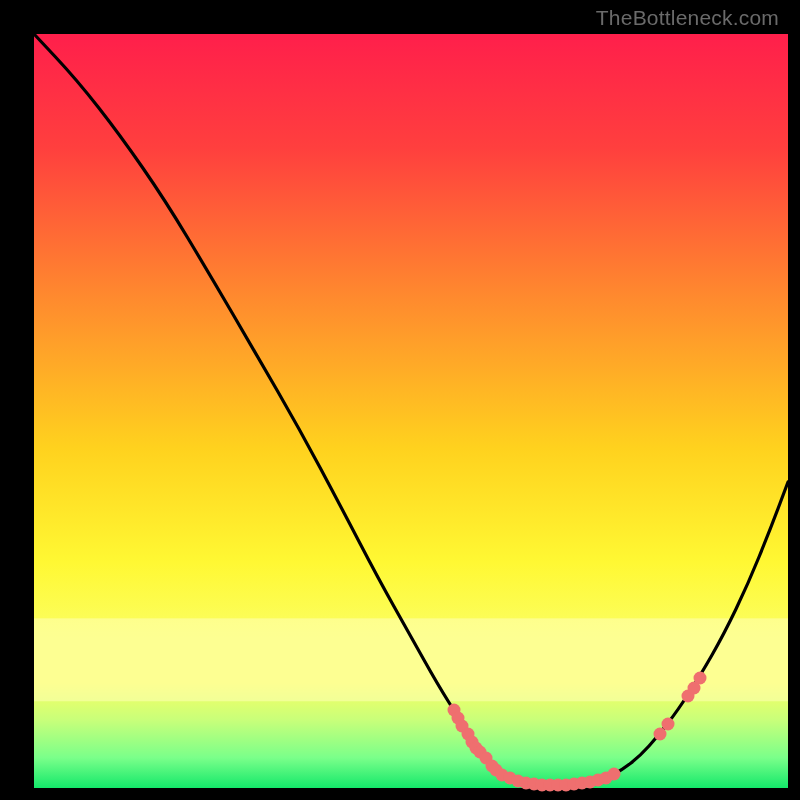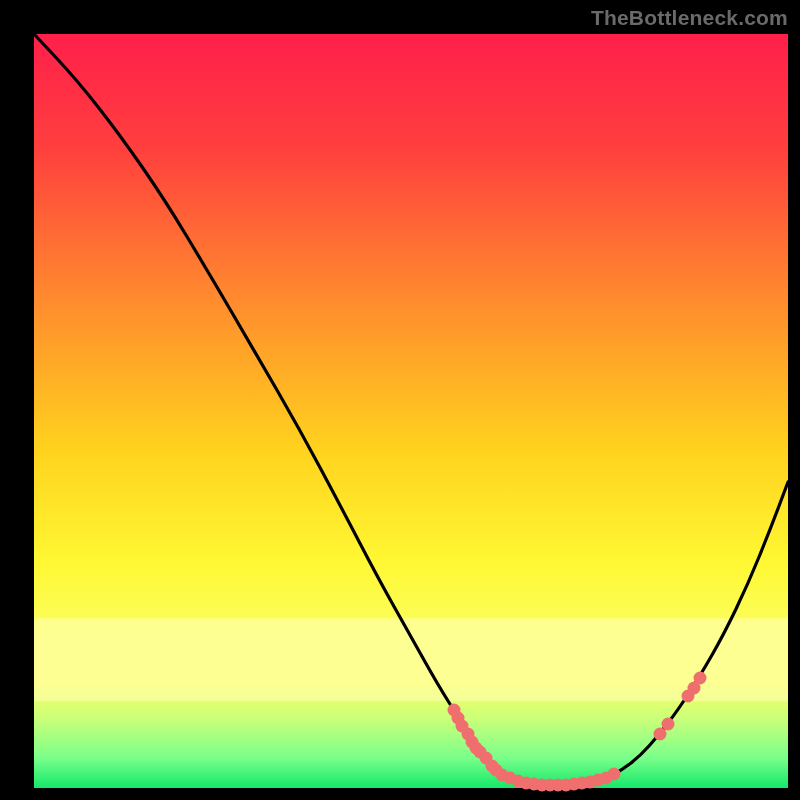--- a/index.html
+++ b/index.html
@@ -12,24 +12,24 @@
     overflow: hidden;
   }
   .stage {
     position: relative;
     width: 800px;
     height: 800px;
   }
   .watermark {
     position: absolute;
     top: 6px;
-    right: 12px;
+    right: 21px;
     color: #6a6a6a;
     font-size: 21px;
-    font-weight: 700;
+    font-weight: 400;
     letter-spacing: 0.2px;
     user-select: none;
   }
   .plot-svg {
     position: absolute;
     left: 0;
     top: 0;
   }
 </style>
 </head>

